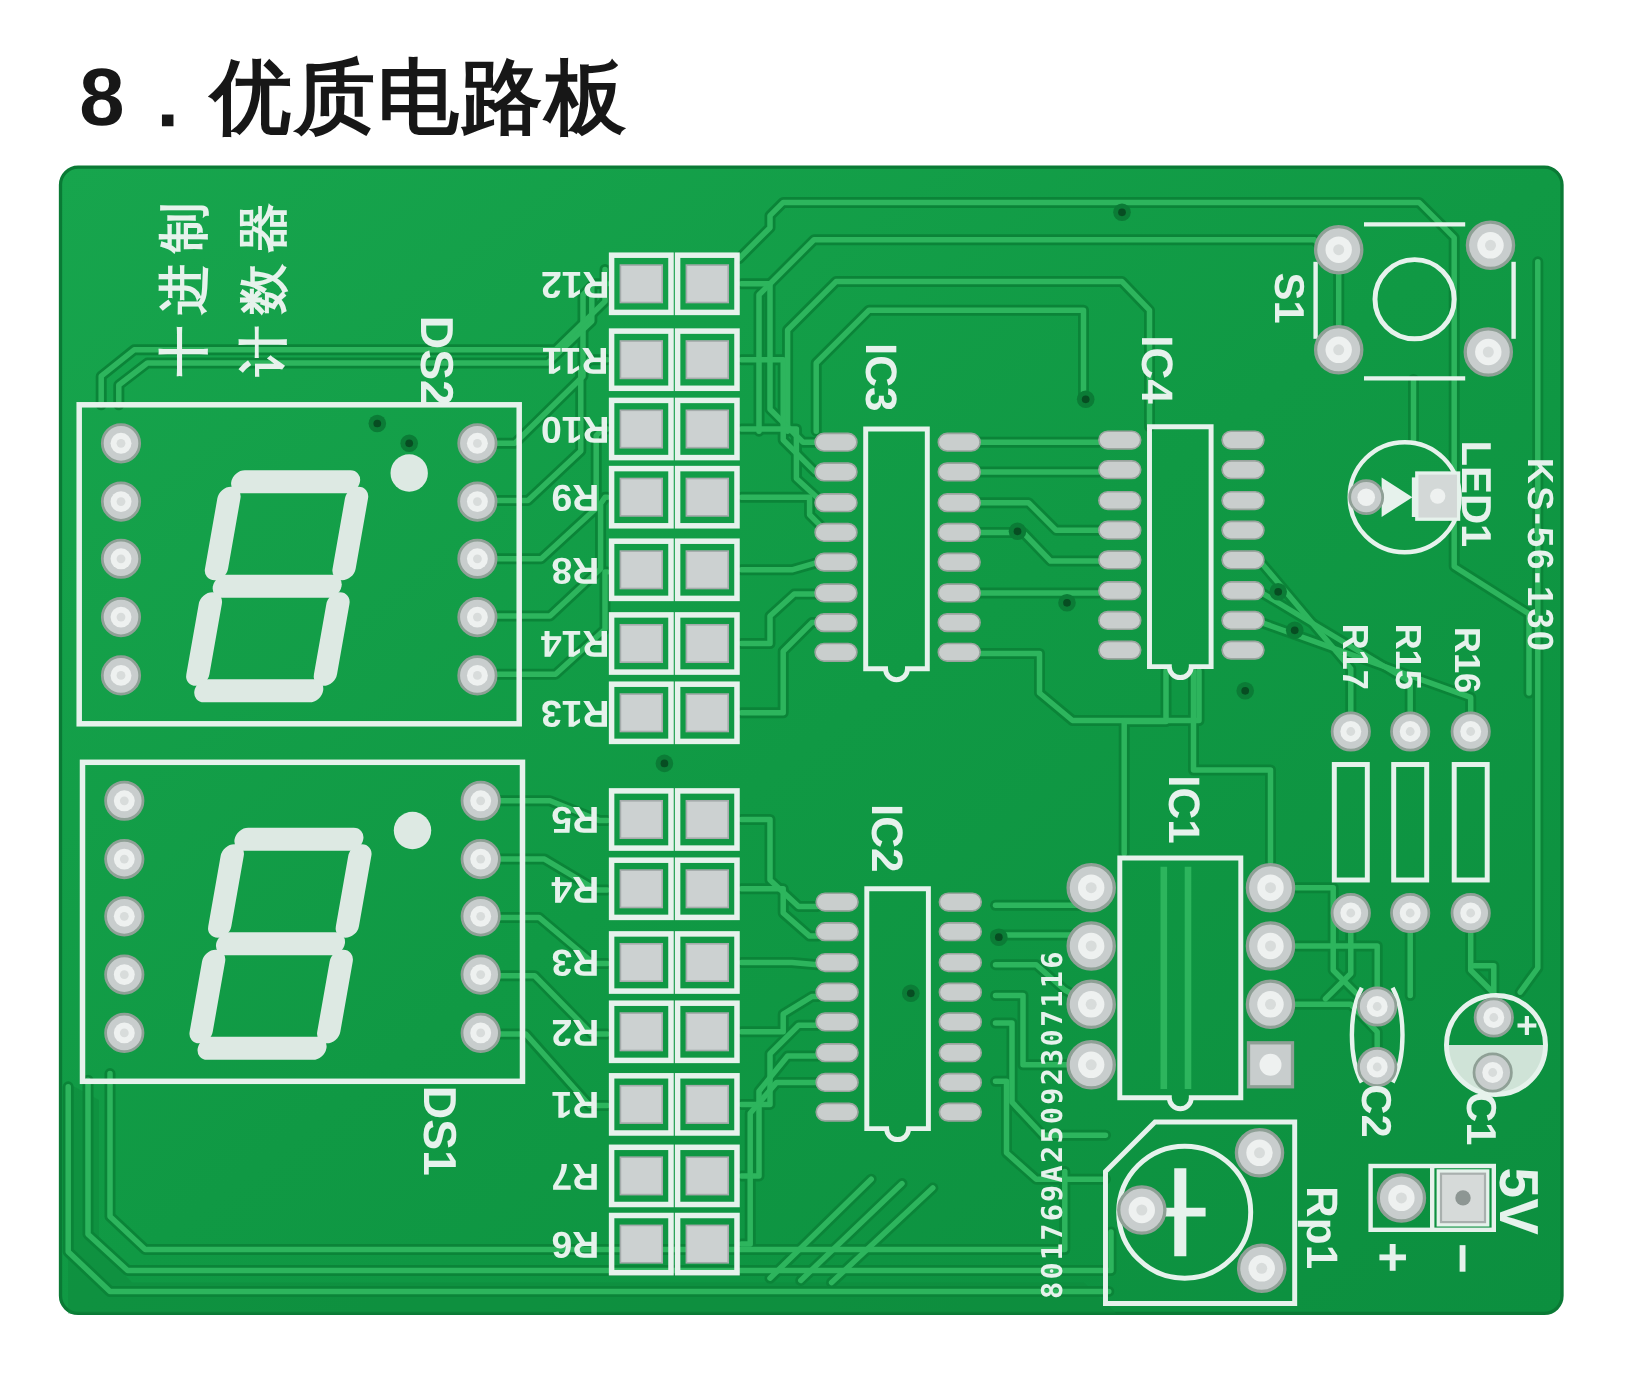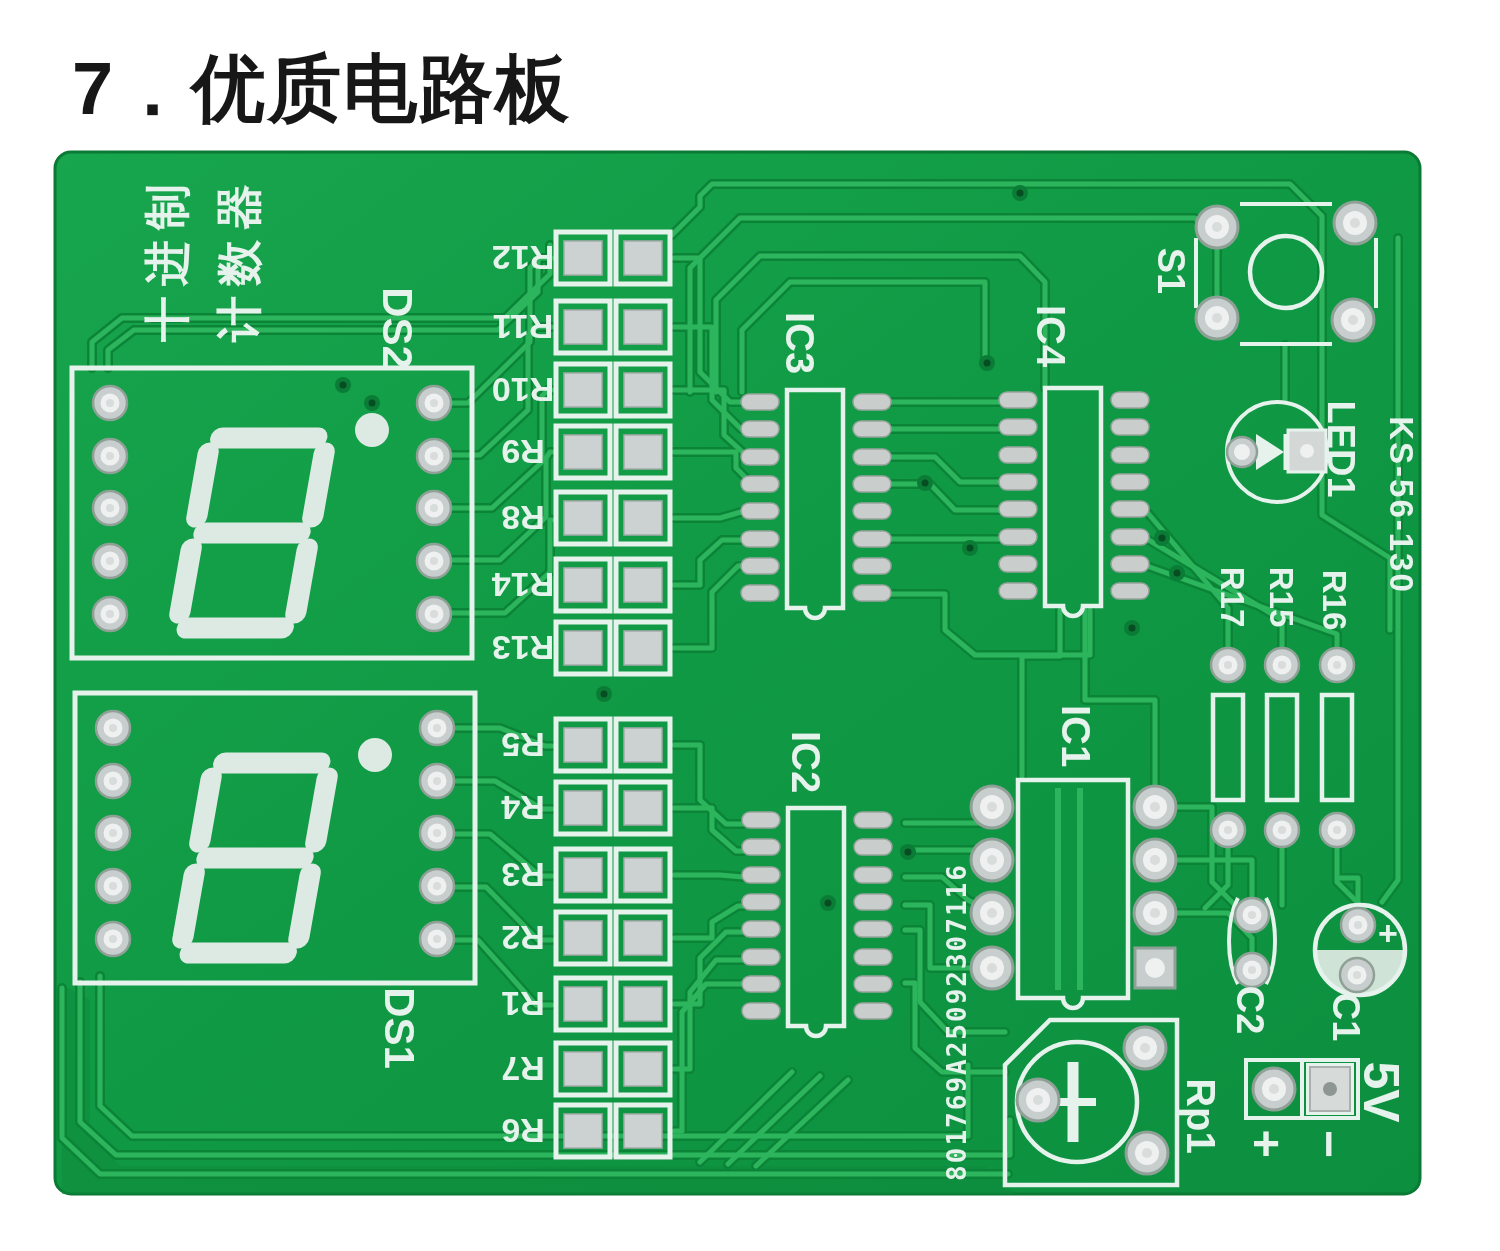--- a/index.html
+++ b/index.html
@@ -291,21 +291,21 @@
     <path d="M1050,1020 H1177 V1185 H1005 V1065 Z" fill="none" stroke="#e6f2ec" stroke-width="4.5"></path>
     <circle cx="1077" cy="1102" r="60" fill="none" stroke="#e6f2ec" stroke-width="4.5"></circle>
     <line x1="1073" y1="1062" x2="1073" y2="1142" stroke="#e6f2ec" stroke-width="11"></line>
     <line x1="1050" y1="1102" x2="1096" y2="1102" stroke="#e6f2ec" stroke-width="8"></line>
     <use href="#padL" x="1038" y="1100"></use>
         <use href="#padL" x="1145" y="1048"></use>
         <use href="#padL" x="1147" y="1153"></use>
   </g>
 </svg>
 
-<div class="title">7．优质电路板</div>
+<div class="title">8．优质电路板</div>
 
 <span class="lbl rm90 cjk" style="left:167px;top:258px;font-size:46px;">十进制</span>
 <span class="lbl rm90 cjk" style="left:239px;top:258px;font-size:46px;">计数器</span>
 
 <span class="lbl r90" style="left:397px;top:328px;font-size:42px;">DS2</span>
 <span class="lbl r90" style="left:399px;top:1028px;font-size:42px;">DS1</span>
 
 <span class="lbl r180" style="left:523px;top:258px;font-size:34px;">R12</span>
 <span class="lbl r180" style="left:523px;top:327px;font-size:34px;">R11</span>
 <span class="lbl r180" style="left:523px;top:390px;font-size:34px;">R10</span>

